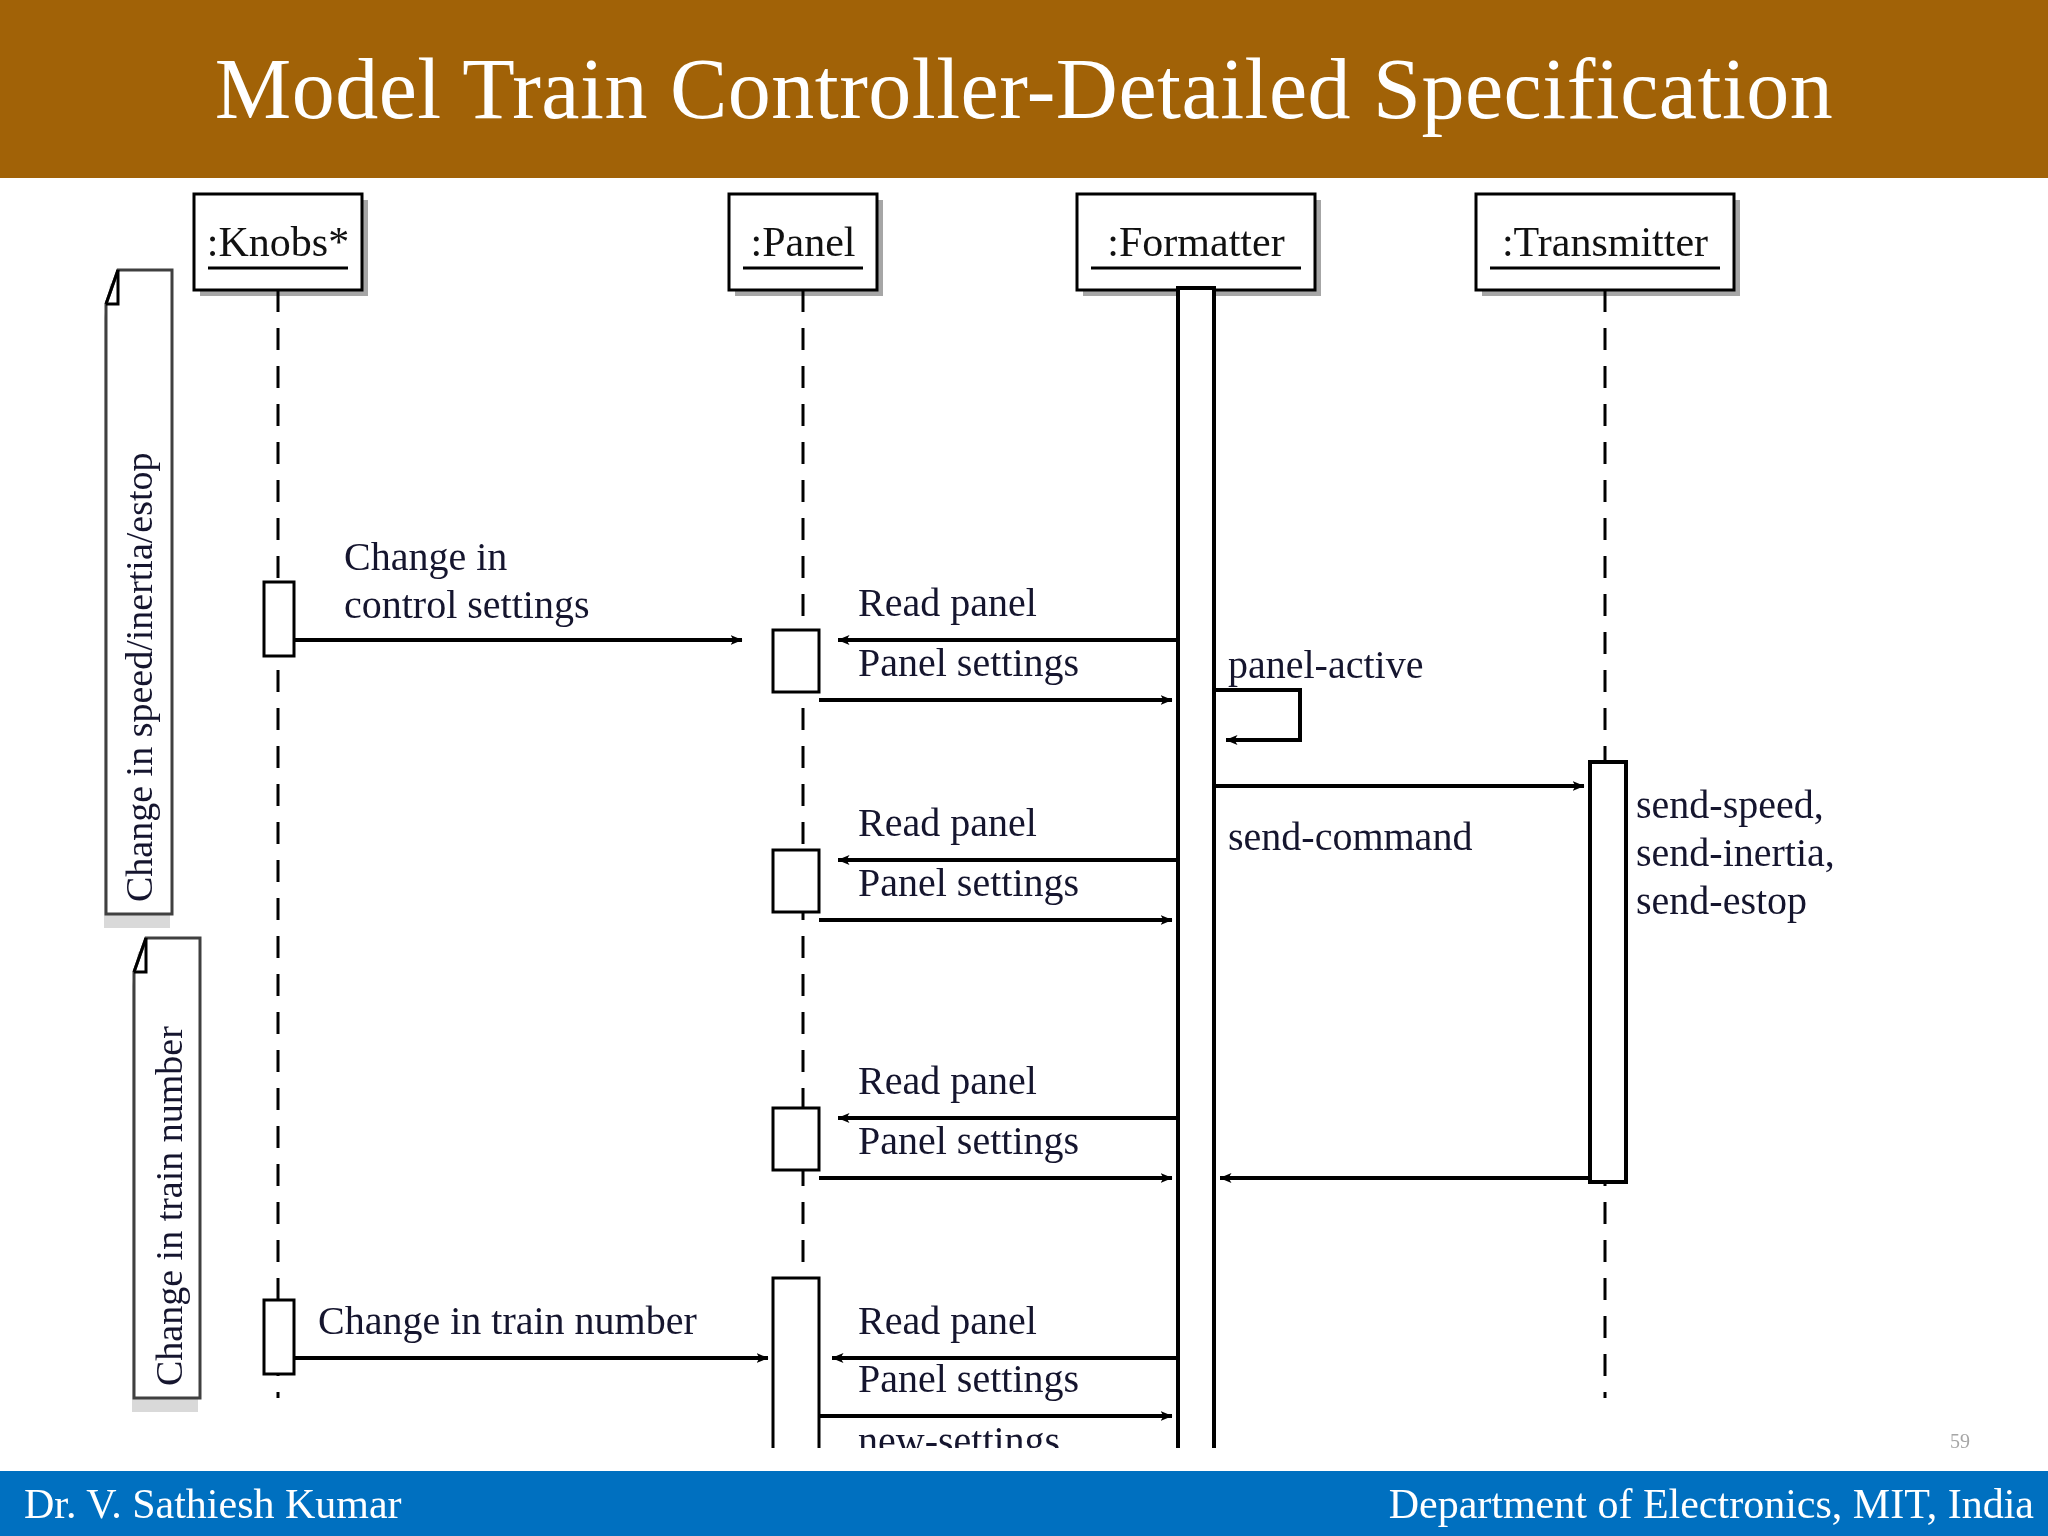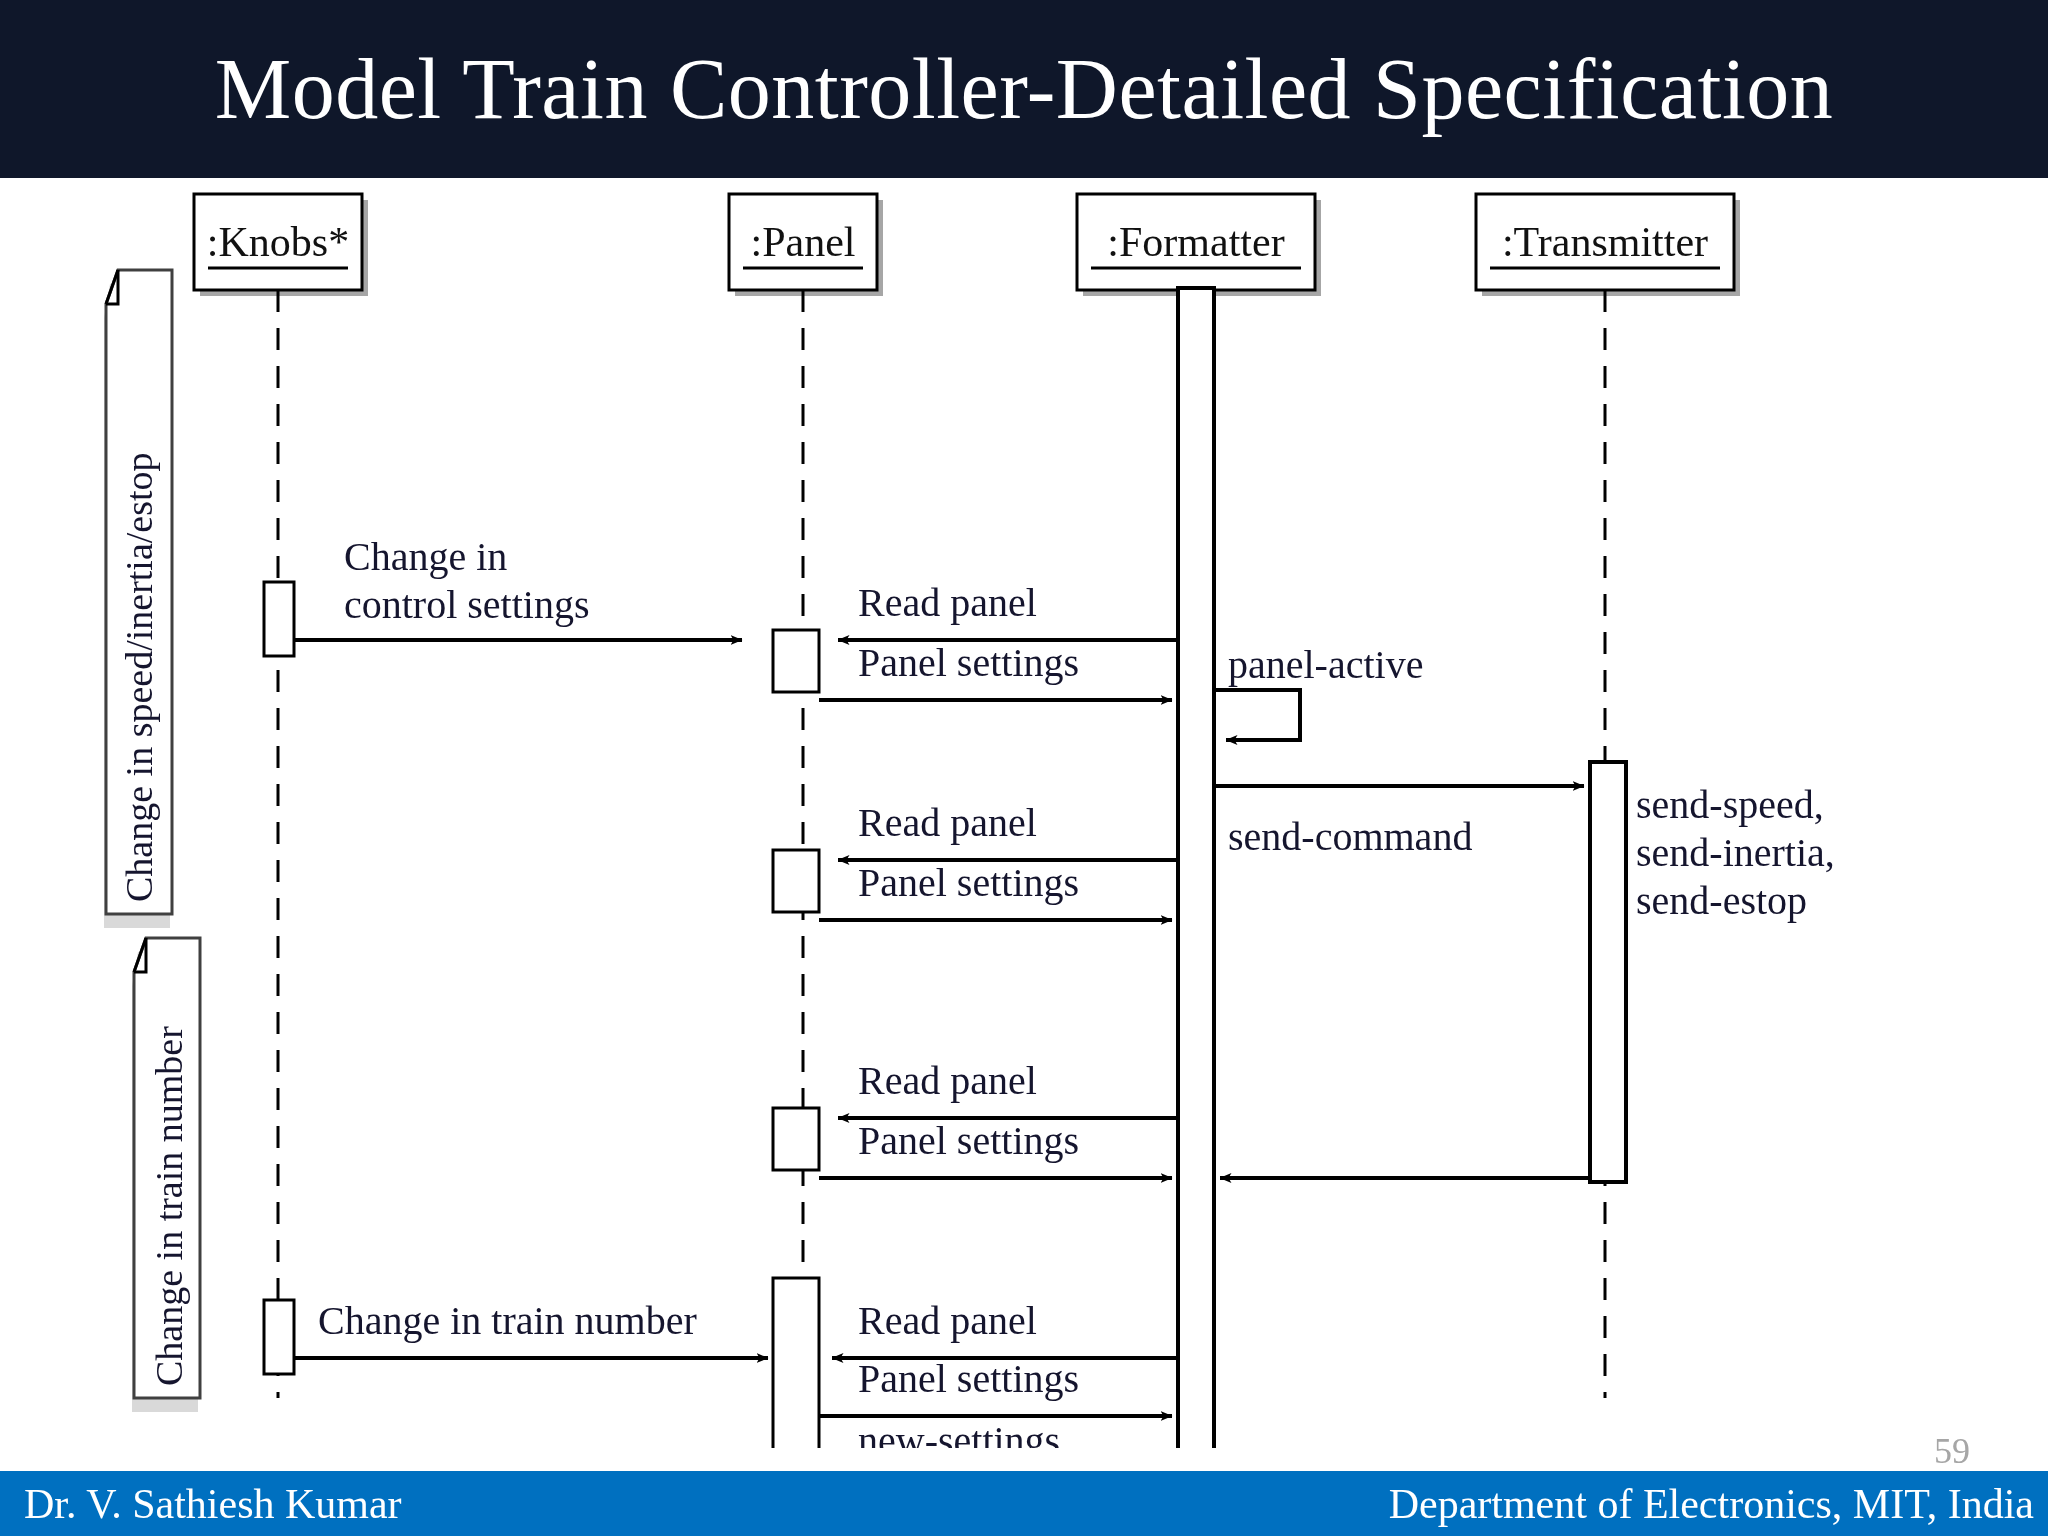--- a/index.html
+++ b/index.html
@@ -14,21 +14,21 @@
     overflow: hidden;
     font-family: "Liberation Serif", "DejaVu Serif", serif;
   }
 
   
   #title-band {
     position: absolute;
     left: 0; top: 0;
     width: 2048px;
     height: 178px;
-    background: #0f172a;
+    background: #a16207;
     display: flex;
     align-items: center;
     justify-content: center;
   }
   #title-text {
     color: #ffffff;
     font-size: 86px;
     font-weight: 400;
     letter-spacing: 0.5px;
     line-height: 1;
@@ -60,21 +60,21 @@
     font-family: "Liberation Serif", "DejaVu Serif", serif;
     font-size: 38px;
     fill: #15152e;
   }
 
   
   #page-number {
     position: absolute;
     right: 78px;
     top: 1430px;
-    font-size: 36px;
+    font-size: 20px;
     color: #a6a6a6;
     font-family: "Liberation Serif", "DejaVu Serif", serif;
   }
 
   
   #footer-band {
     position: absolute;
     left: 0;
     top: 1471px;
     width: 2048px;

